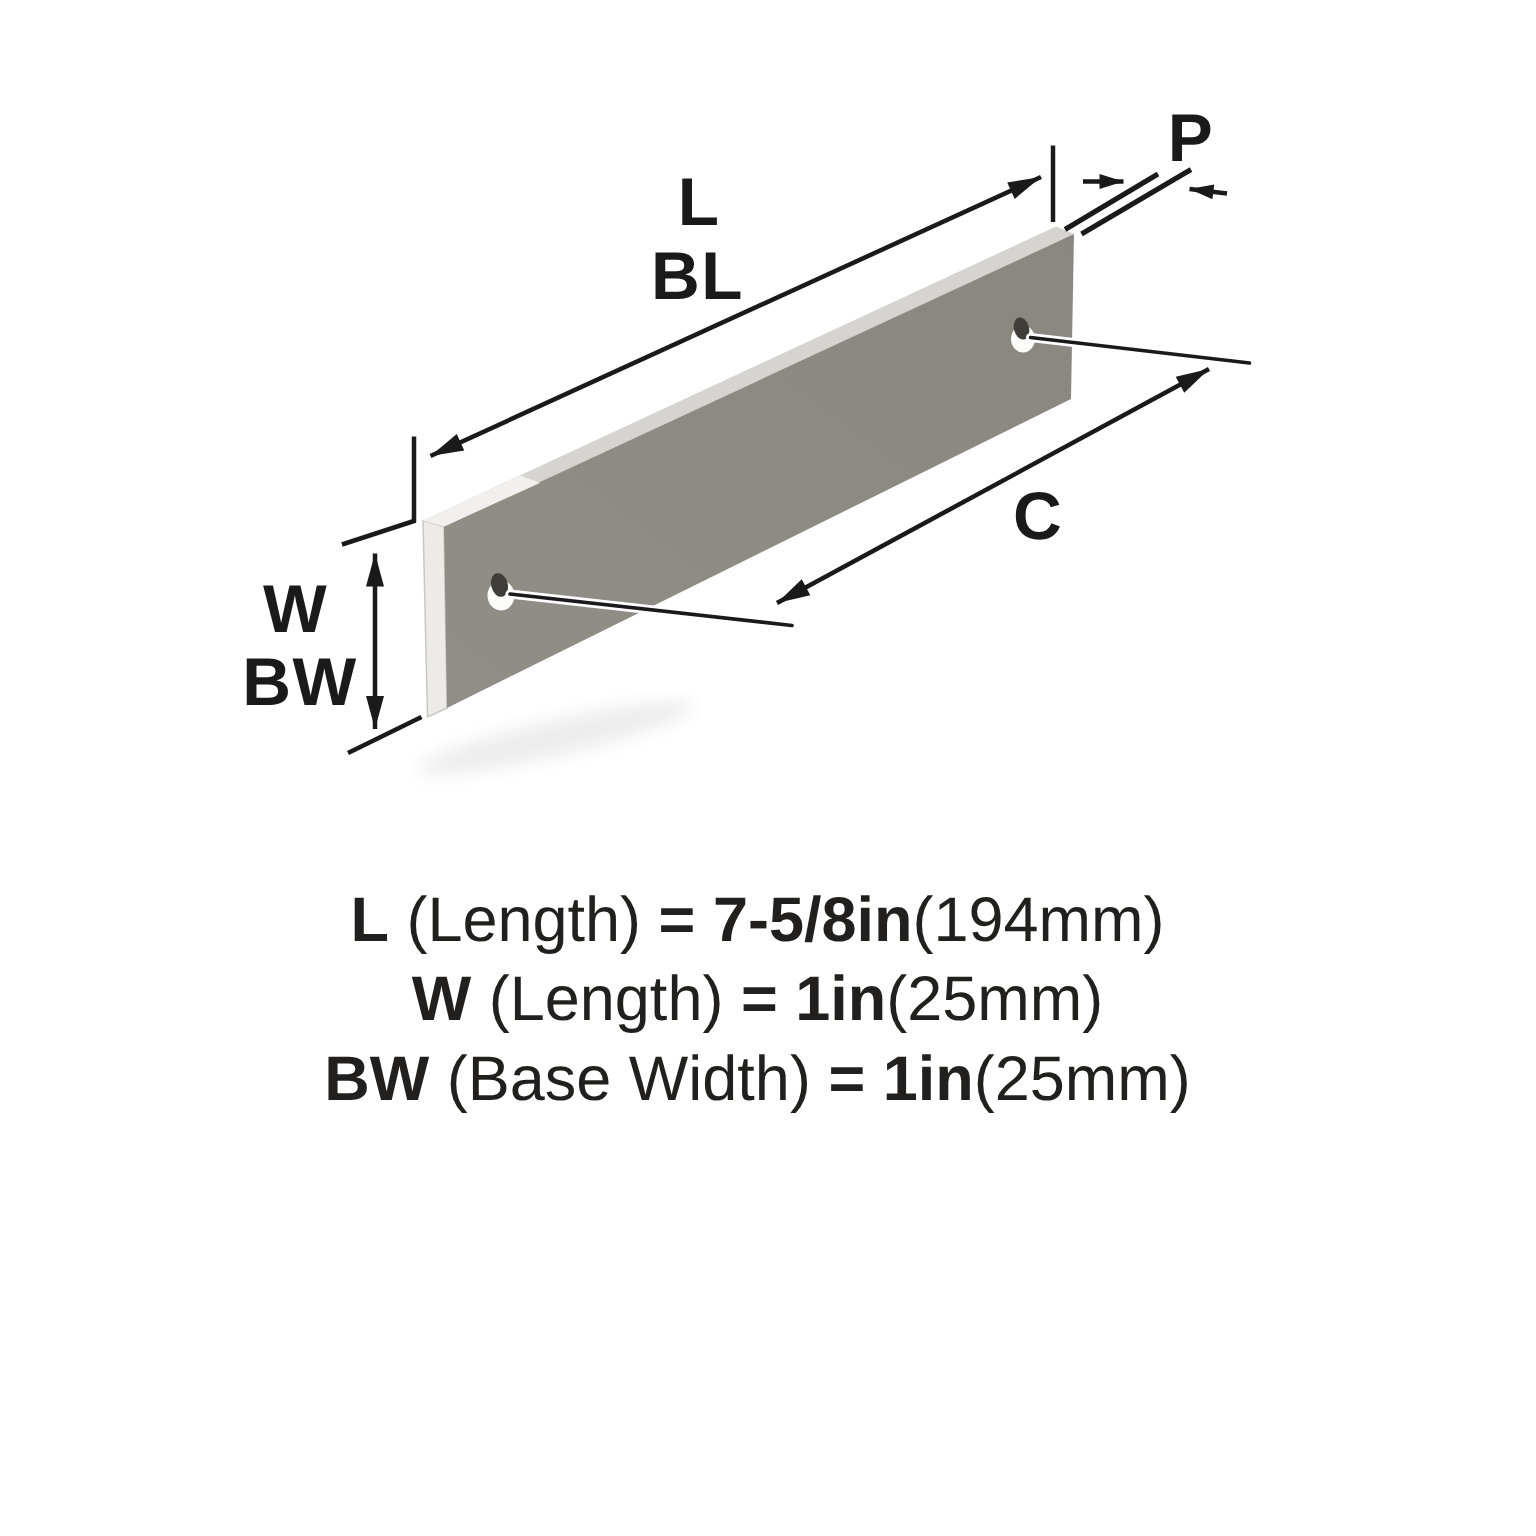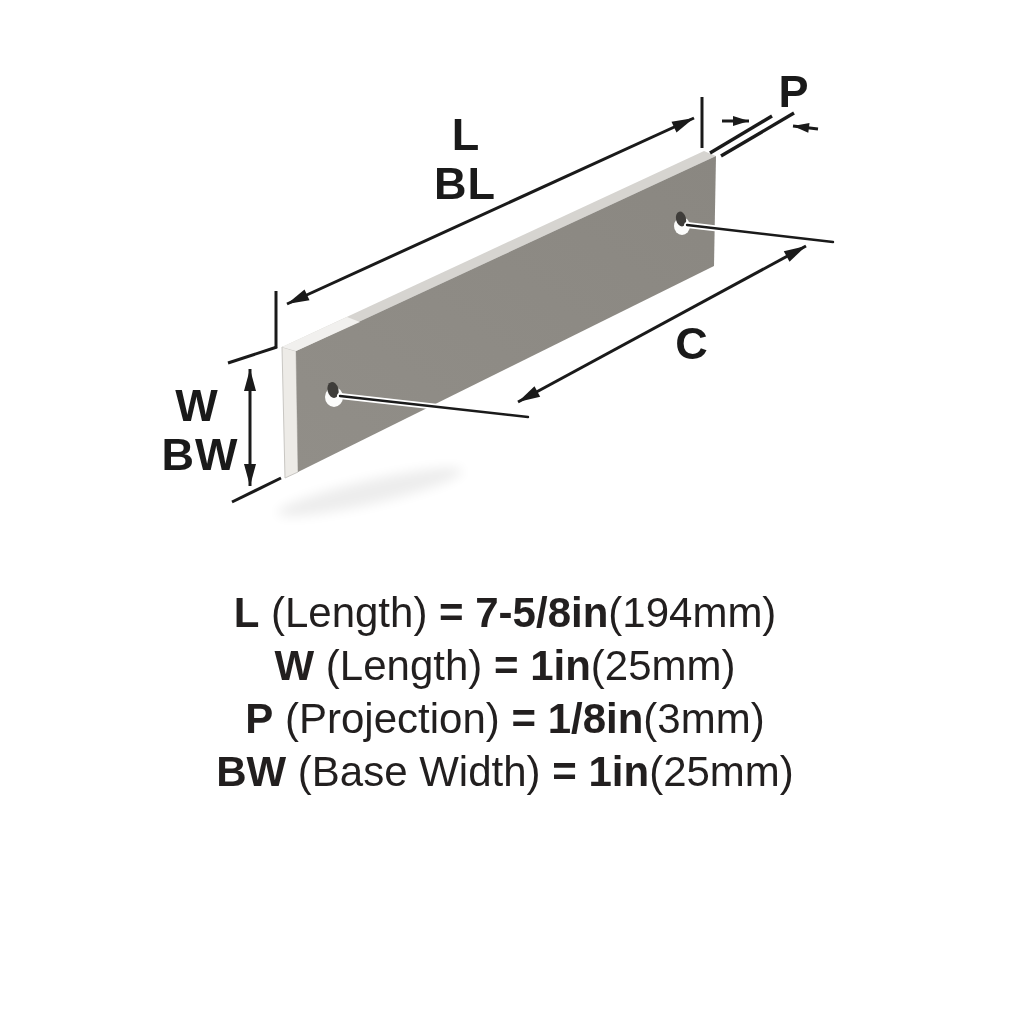--- a/index.html
+++ b/index.html
@@ -115,16 +115,15 @@
       <line x1="250" y1="369" x2="250" y2="486" marker-start="url(#arr)" marker-end="url(#arr)"></line>
     </g>
     <text class="dim-label" x="197" y="421" text-anchor="middle">W</text>
     <text class="dim-label" x="200" y="470" text-anchor="middle">BW</text>
   </svg>
 
   
   <div class="spec-block">
       <div class="spec-row"><span class="b">L</span><span> </span><span class="r">(Length)</span><span> </span><span class="b">=</span><span> </span><span class="b">7-5/8in</span><span class="r">(194mm)</span></div>
       <div class="spec-row"><span class="b">W</span><span> </span><span class="r">(Length)</span><span> </span><span class="b">=</span><span> </span><span class="b">1in</span><span class="r">(25mm)</span></div>
-      <div class="spec-row"><span class="b">P</span><span> </span><span class="r">(Projection)</span><span> </span><span class="b">=</span><span> </span><span class="b">1/8in</span><span class="r">(3mm)</span></div>
       <div class="spec-row"><span class="b">BW</span><span> </span><span class="r">(Base Width)</span><span> </span><span class="b">=</span><span> </span><span class="b">1in</span><span class="r">(25mm)</span></div>
     </div>
 </div>
 
 </body></html>

